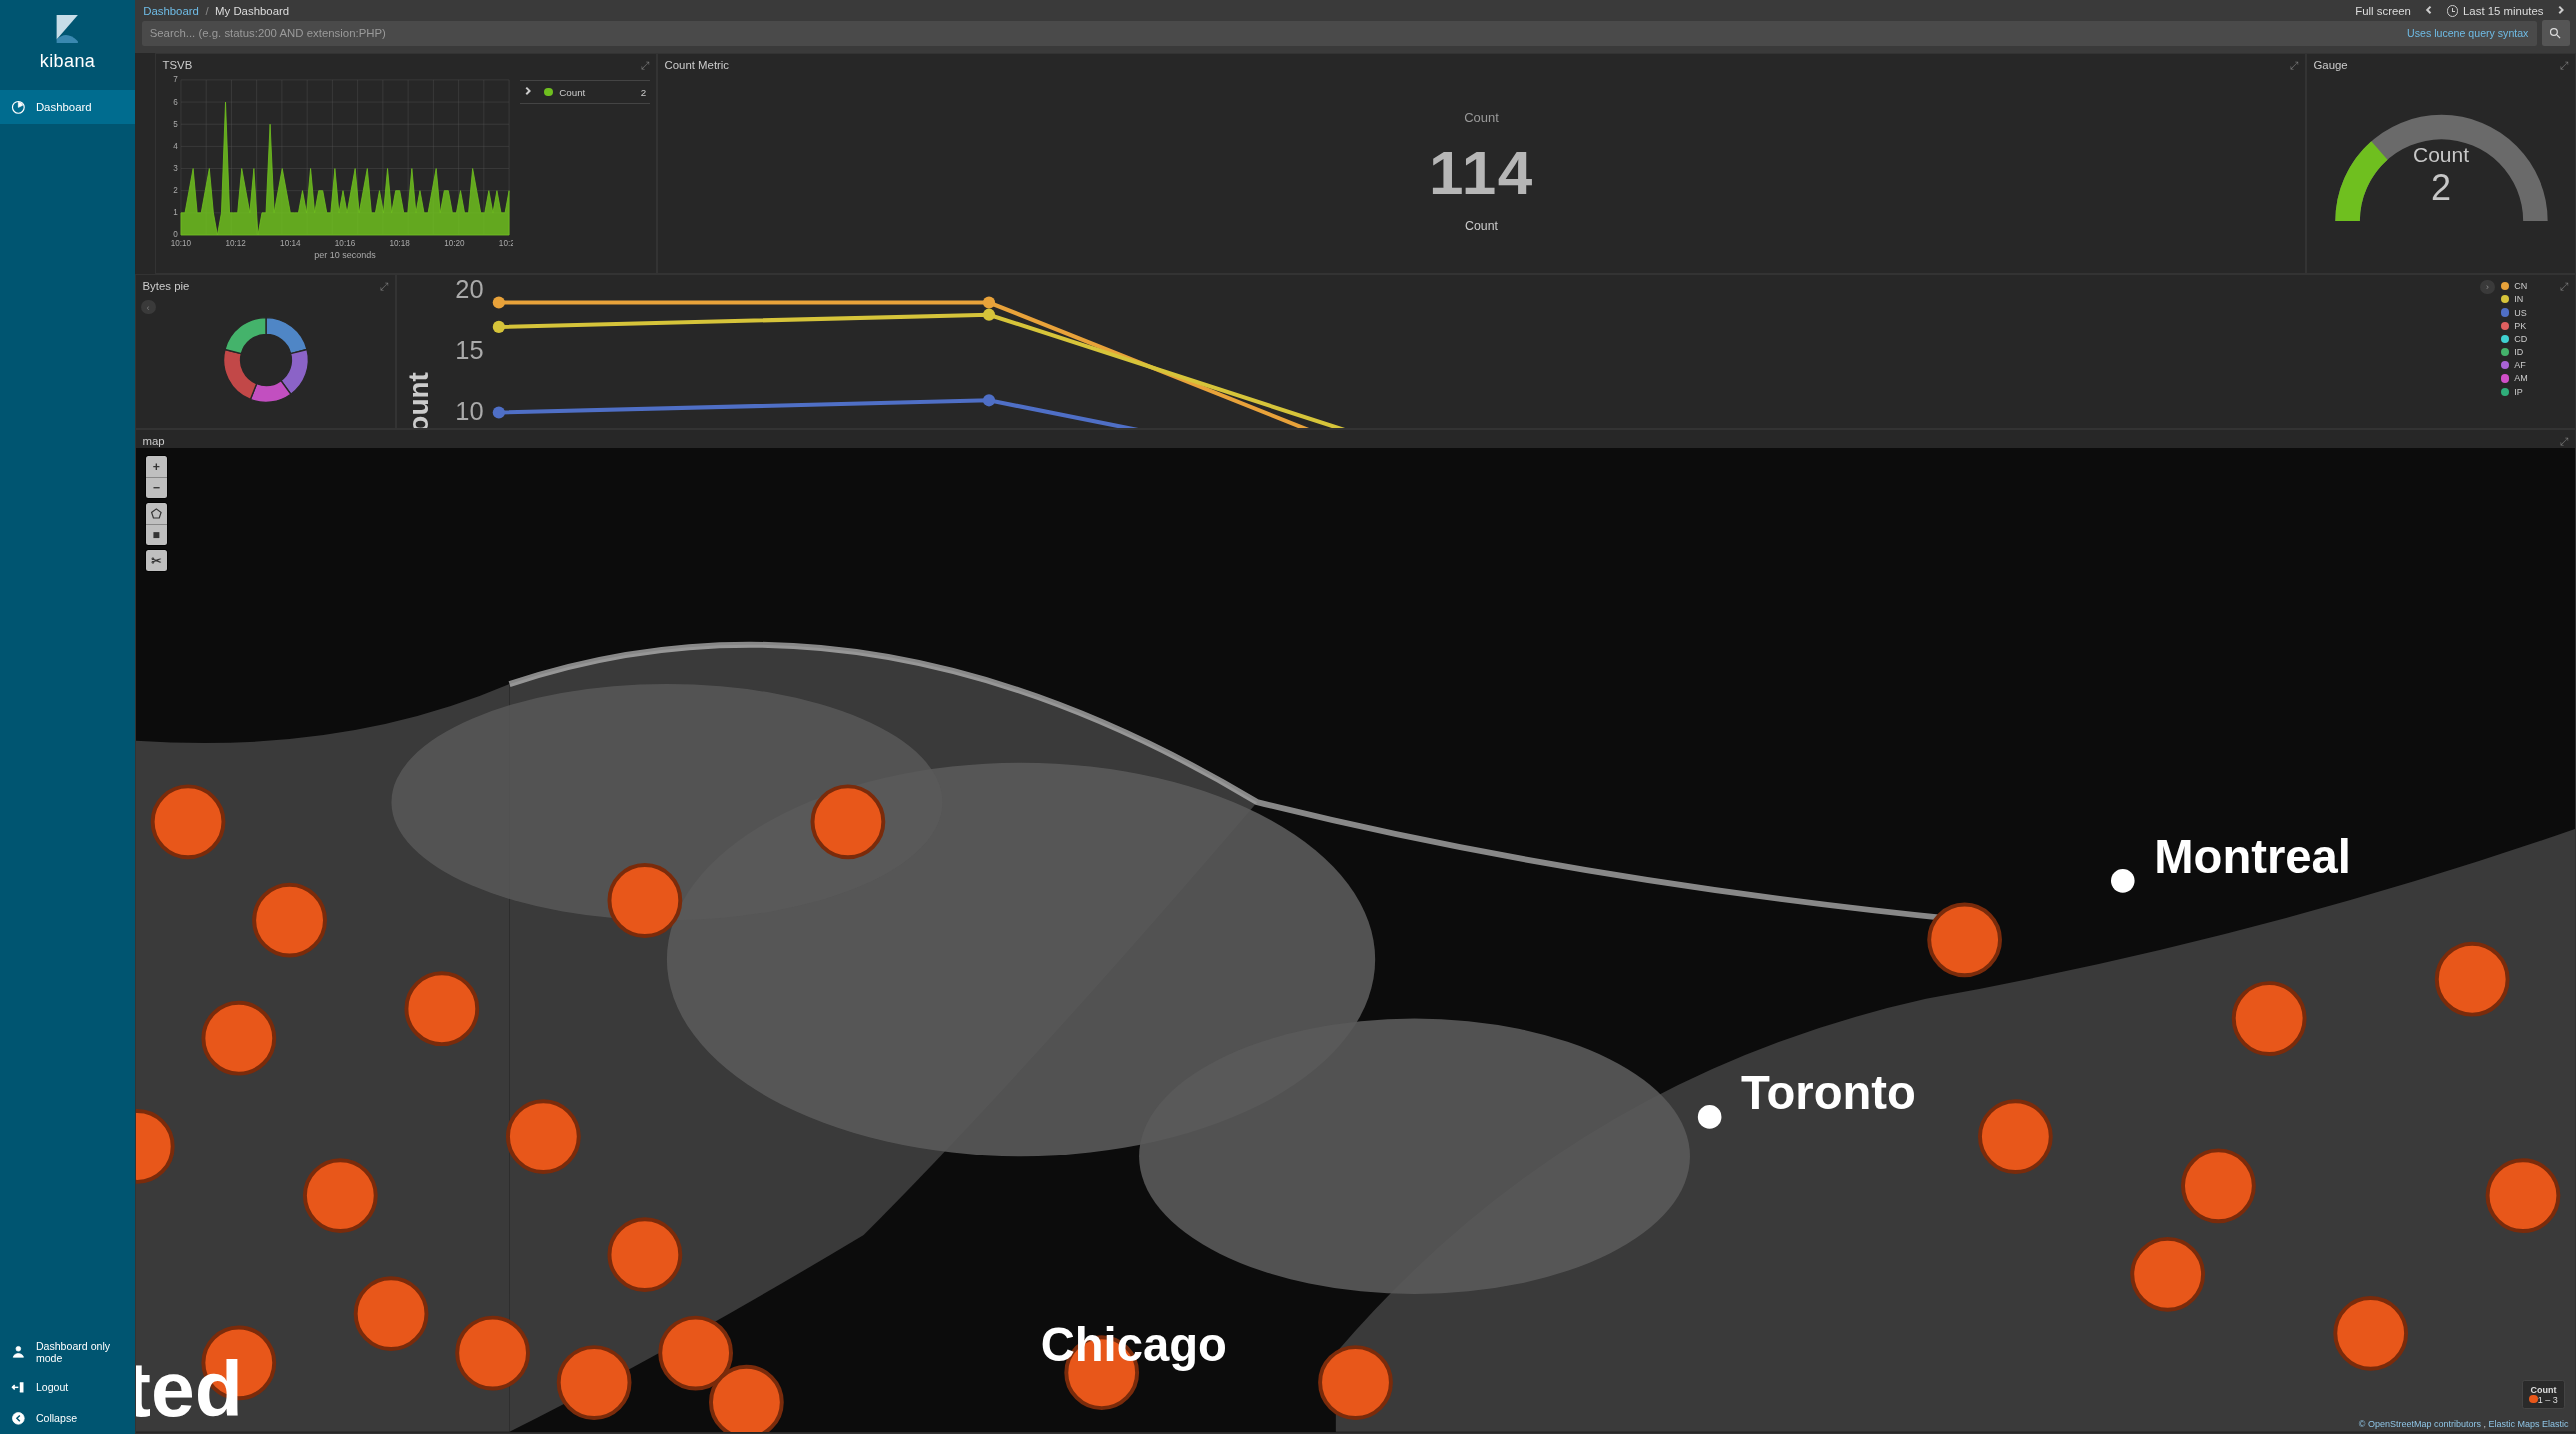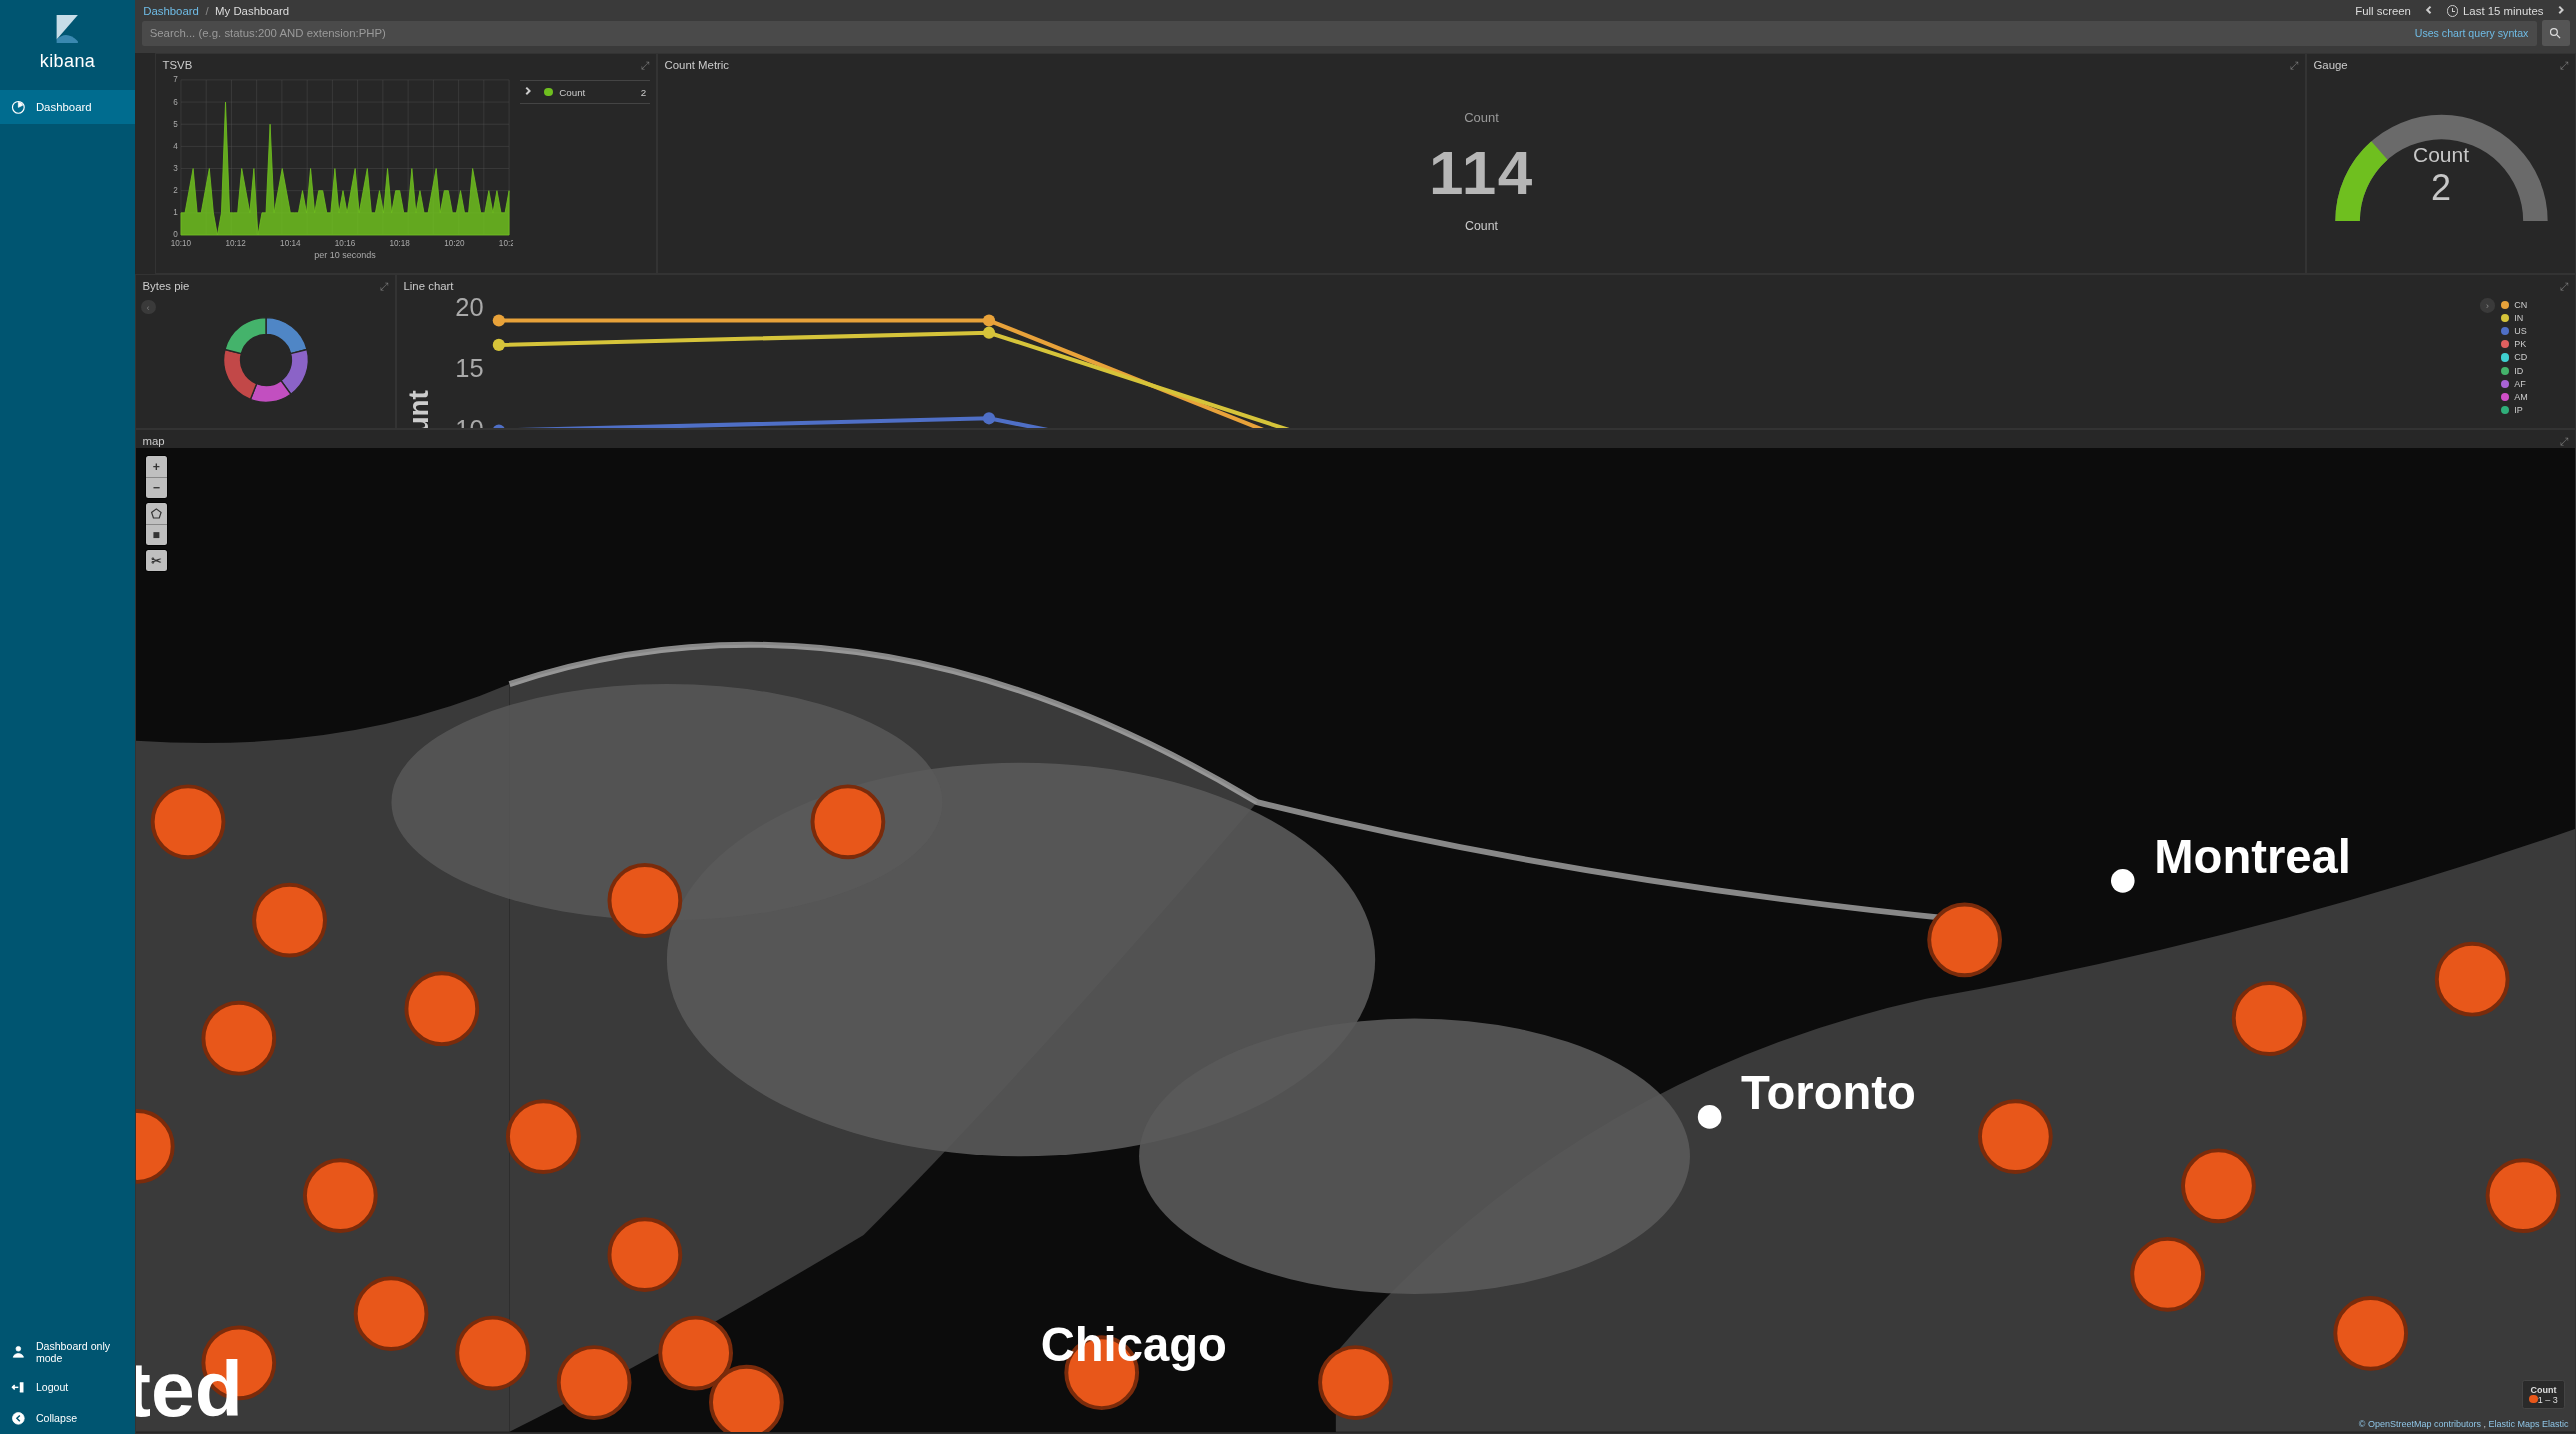--- a/index.html
+++ b/index.html
@@ -196,21 +196,21 @@
             <span>Last 15 minutes</span>
           </span>
           <span class="chev"><svg viewBox="0 0 12 12">
                 <path d="M4 2l4 4-4 4"></path>
               </svg></span>
         </div>
       </div>
       <div class="topbar-row2">
         <div class="search-wrap">
           <input class="search-input" type="text" placeholder="Search... (e.g. status:200 AND extension:PHP)" style="">
-          <span class="lucene-link">Uses chart query syntax</span>
+          <span class="lucene-link">Uses lucene query syntax</span>
         </div>
         <button class="search-btn">
           <svg viewBox="0 0 20 20">
               <circle cx="8" cy="8" r="5.5"></circle>
               <path d="M13 13l5 5"></path>
             </svg>
         </button>
       </div>
     </div>
 
@@ -310,21 +310,20 @@
               <path d="M 75,15 A 60 60 0 0 1 133.11498966771785,60.078606770108706 L 109.86899380063072,66.04716406206522 A 36 36 0 0 0 75,39 Z" fill="#4f86c6" stroke="#272727" stroke-width="2"></path>
               <path d="M 133.11498966771785,60.078606770108706 A 60 60 0 0 1 110.26711513754839,123.54101966249685 L 96.16026908252903,104.1246117974981 A 36 36 0 0 0 109.86899380063072,66.04716406206522 Z" fill="#8b63c7" stroke="#272727" stroke-width="2"></path>
               <path d="M 110.26711513754839,123.54101966249685 A 60 60 0 0 1 52.912526838919334,130.7865891532951 L 61.7475161033516,108.47195349197705 A 36 36 0 0 0 96.16026908252903,104.1246117974981 Z" fill="#c24fc0" stroke="#272727" stroke-width="2"></path>
               <path d="M 52.912526838919334,130.7865891532951 A 60 60 0 0 1 16.88501033228212,60.07860677010875 L 40.131006199369274,66.04716406206525 A 36 36 0 0 0 61.7475161033516,108.47195349197705 Z" fill="#c24848" stroke="#272727" stroke-width="2"></path>
               <path d="M 16.88501033228212,60.07860677010875 A 60 60 0 0 1 74.99999999999999,15 L 75,39 A 36 36 0 0 0 40.131006199369274,66.04716406206525 Z" fill="#44b36b" stroke="#272727" stroke-width="2"></path>
             </svg>
         </div>
       </div>
 
       <div class="panel p-line">
-        <div class="panel-title">Line chart</div>
         <span class="panel-expand">⤢</span>
         <div class="line-body">
           <div class="line-chart">
             <svg id="line-svg" viewBox="0 0 820 160" preserveAspectRatio="none">
                 <line x1="40" y1="102" x2="810" y2="102" stroke="#888" stroke-width="1"></line>
                 <text x="34" y="105" font-size="10" fill="#aaa" text-anchor="end">0</text>
                 <text x="34" y="81" font-size="10" fill="#aaa" text-anchor="end">5</text>
                 <text x="34" y="57" font-size="10" fill="#aaa" text-anchor="end">10</text>
                 <text x="34" y="33" font-size="10" fill="#aaa" text-anchor="end">15</text>
                 <text x="34" y="9" font-size="10" fill="#aaa" text-anchor="end">20</text>

